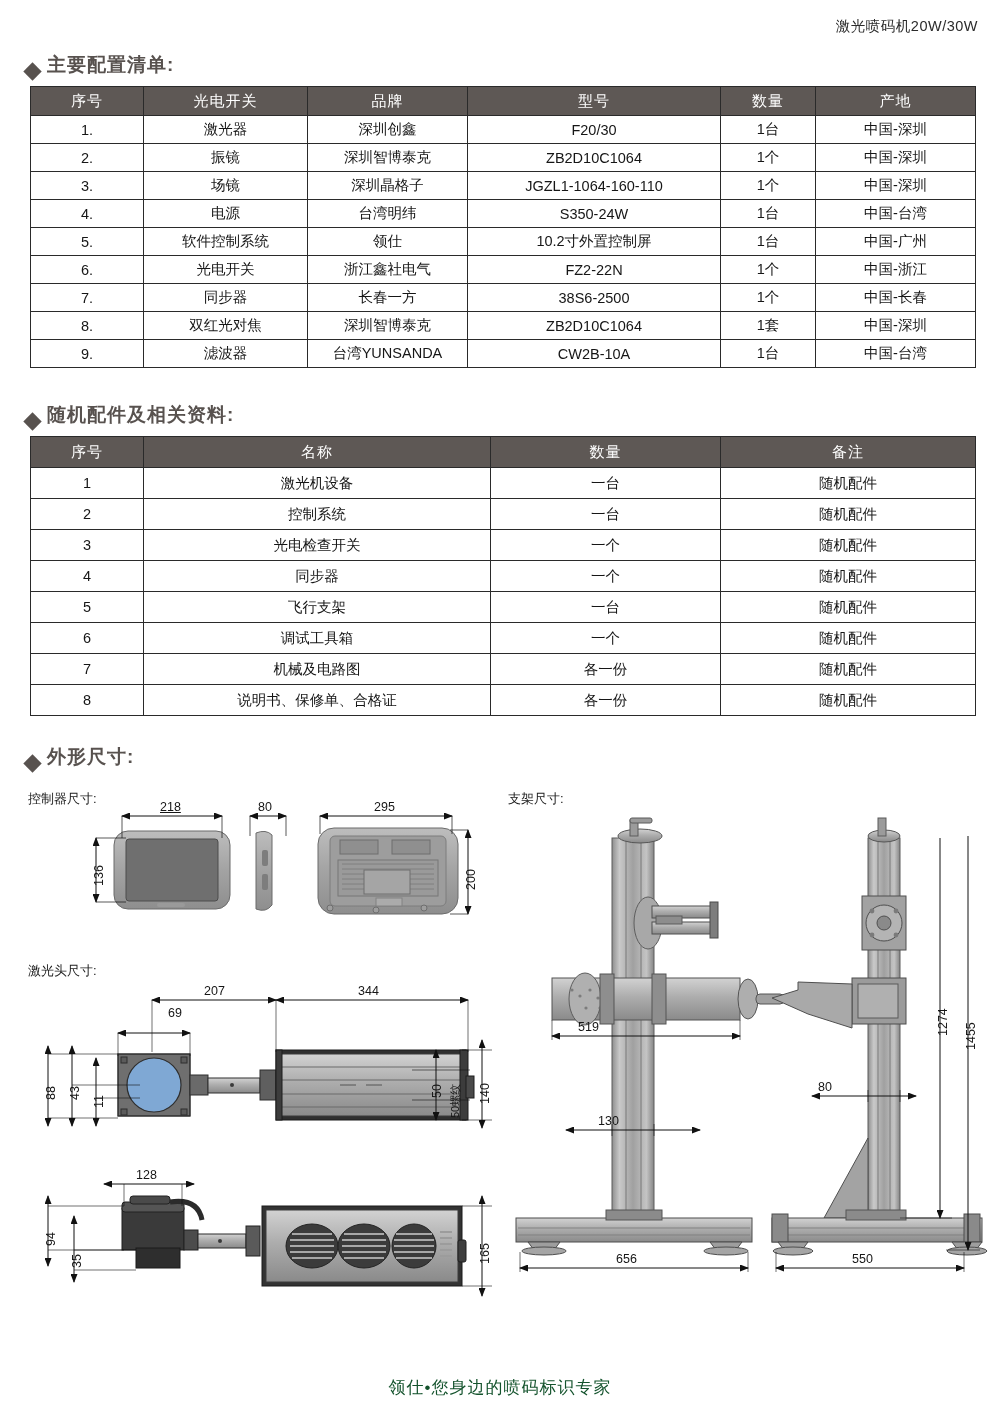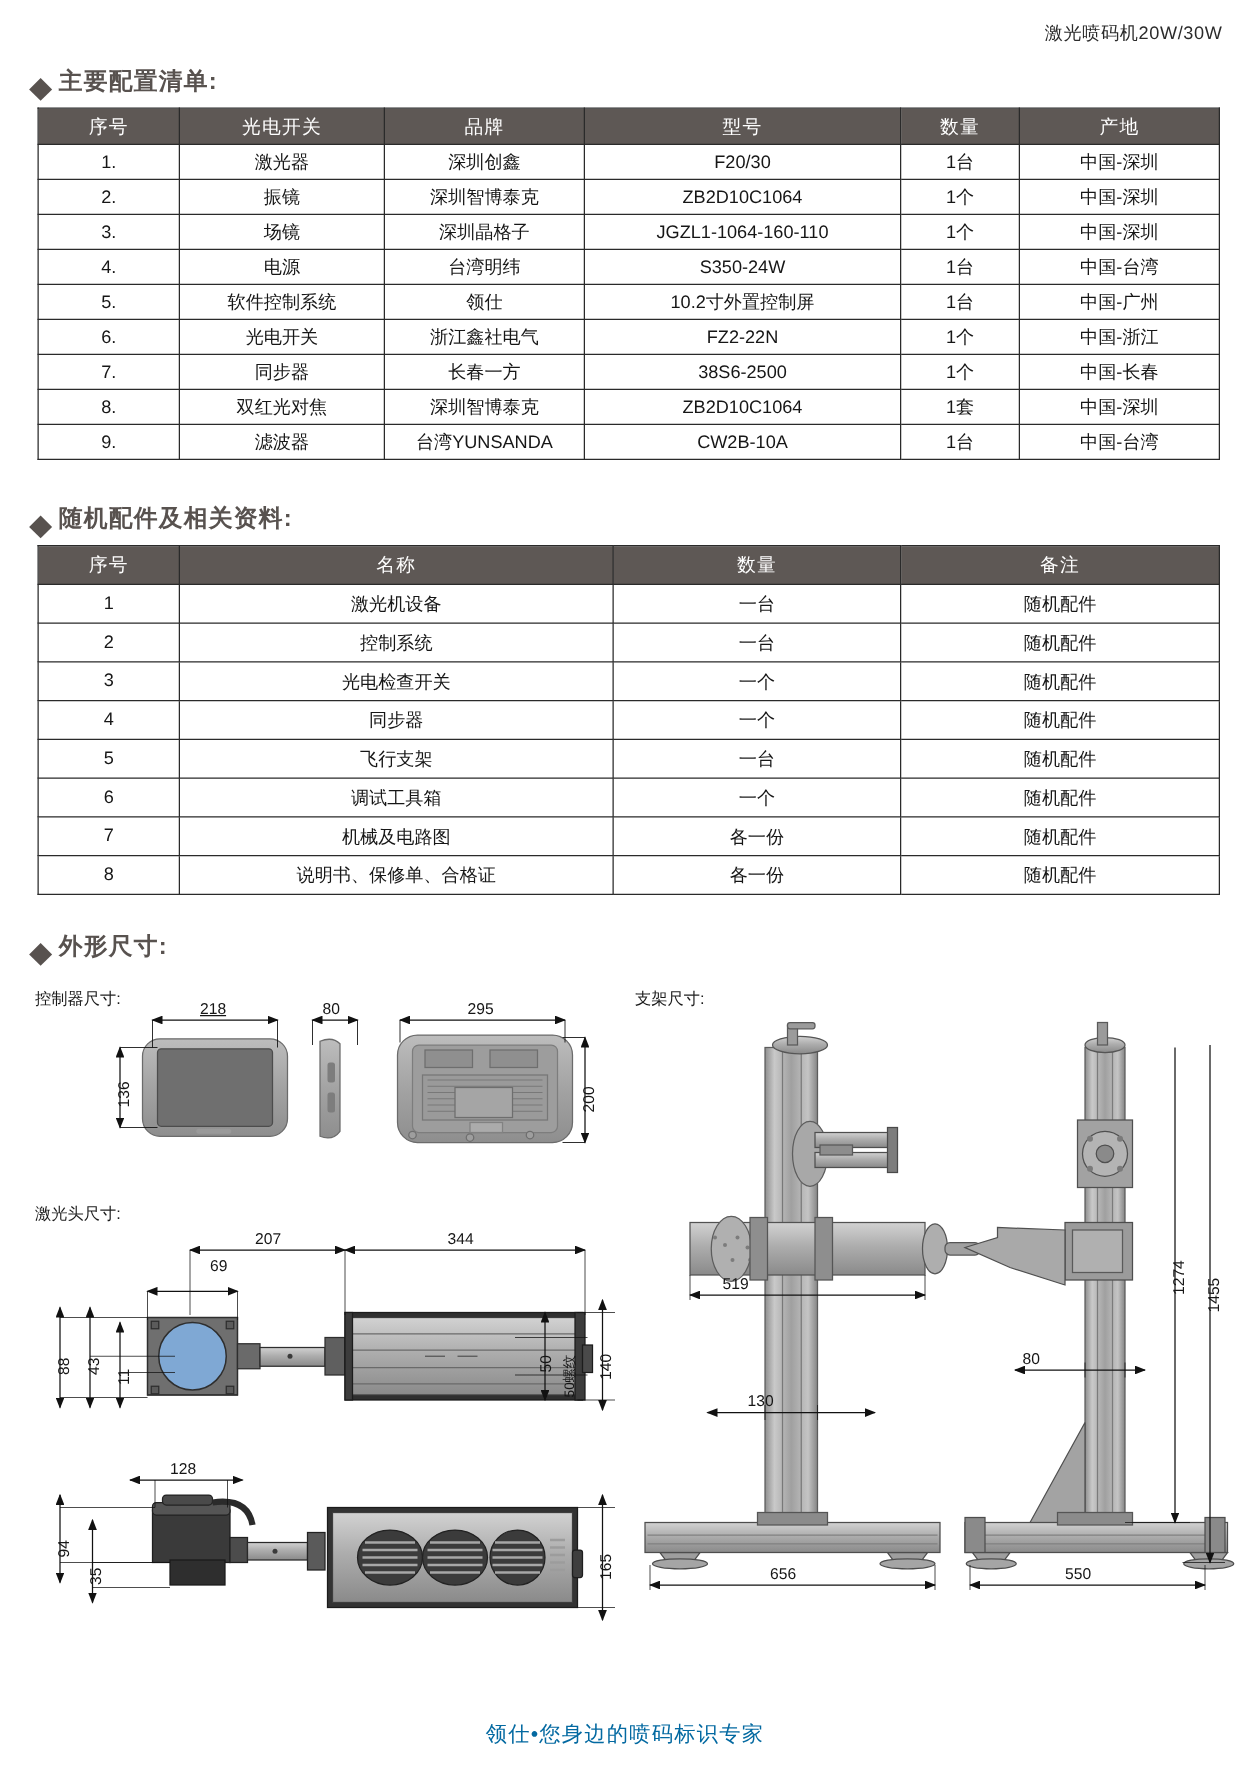--- a/index.html
+++ b/index.html
@@ -75,21 +75,21 @@
   }
   .dim{
     position:absolute;font-size:12.5px;color:#161616;white-space:nowrap;
     font-family:"Liberation Sans",sans-serif;
   }
   .dim.v{transform:rotate(-90deg);transform-origin:left top;}
   svg{position:absolute;left:0;top:0;overflow:visible;}
   
   .footer{
     position:absolute;left:0;right:0;bottom:22px;
-    text-align:center;font-size:17px;color:#0369a1;letter-spacing:1px;
+    text-align:center;font-size:17px;color:#14532d;letter-spacing:1px;
   }
 </style>
 </head>
 <body>
 
 <div class="doc-header">
   <div class="doc-subtitle">激光喷码机20W/30W</div>
 </div>
 
 <div class="section-head" style="margin-top:16px;">

